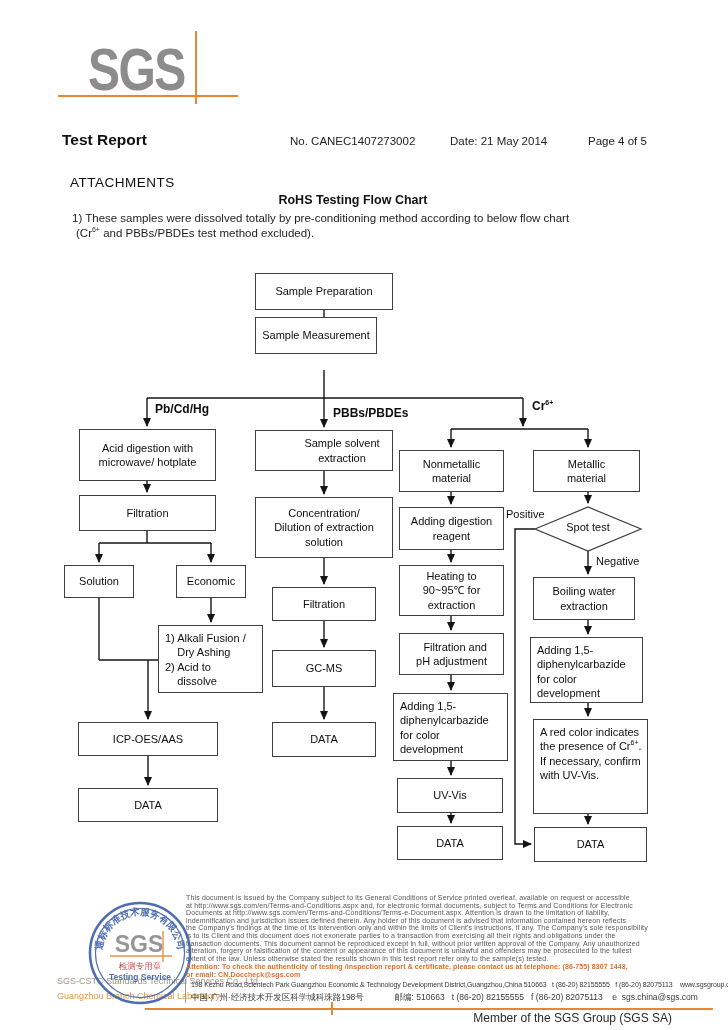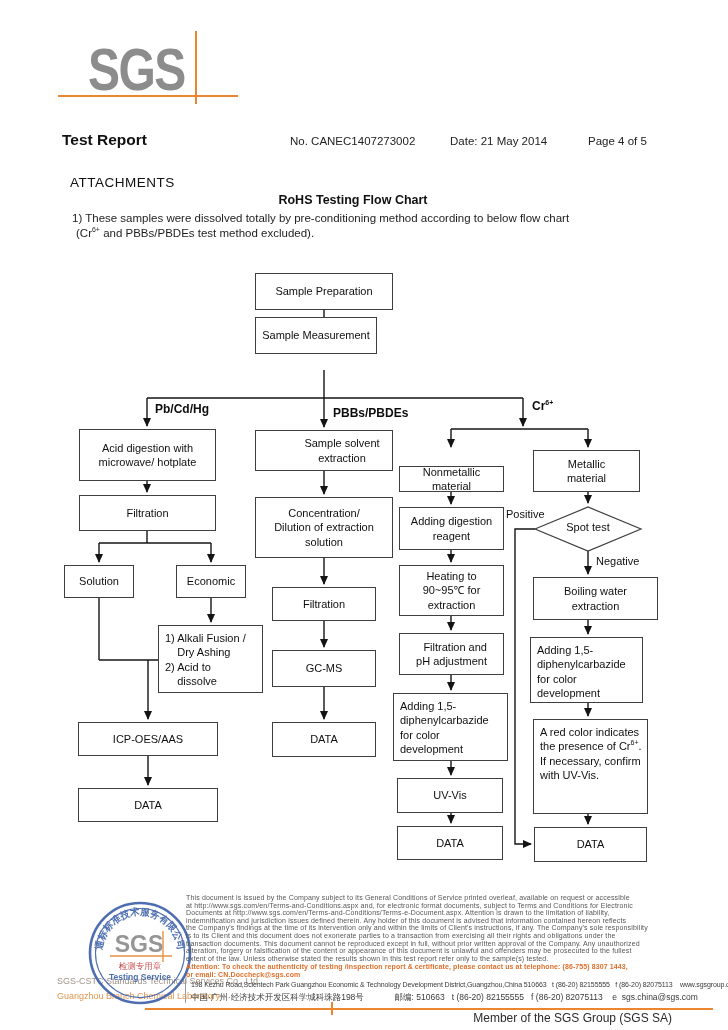--- a/index.html
+++ b/index.html
@@ -139,40 +139,40 @@
 
   <div class="node" style="left:255px;top:430px;width:138px;height:41px;padding-left:36px;">Sample solvent
 extraction</div>
   <div class="node" style="left:255px;top:497px;width:138px;height:61px;">Concentration/
 Dilution of extraction
 solution</div>
   <div class="node" style="left:272px;top:587px;width:104px;height:34px;">Filtration</div>
   <div class="node" style="left:272px;top:650px;width:104px;height:37px;">GC-MS</div>
   <div class="node" style="left:272px;top:722px;width:104px;height:35px;">DATA</div>
 
-  <div class="node" style="left:399px;top:466px;width:105px;height:26px;">Nonmetallic
+  <div class="node" style="left:399px;top:450px;width:105px;height:42px;">Nonmetallic
 material</div>
   <div class="node" style="left:399px;top:507px;width:105px;height:43px;">Adding digestion
 reagent</div>
   <div class="node" style="left:399px;top:565px;width:105px;height:51px;">Heating to
 90~95℃ for
 extraction</div>
   <div class="node" style="left:399px;top:633px;width:105px;height:42px;text-align:right;">Filtration and
 pH adjustment</div>
   <div class="node la" style="left:393px;top:693px;width:115px;height:68px;">Adding 1,5-
 diphenylcarbazide
 for color
 development</div>
   <div class="node" style="left:397px;top:778px;width:106px;height:35px;">UV-Vis</div>
   <div class="node" style="left:397px;top:826px;width:106px;height:34px;">DATA</div>
 
   <div class="node" style="left:533px;top:450px;width:107px;height:42px;">Metallic
 material</div>
   <div class="diamond-label">Spot test</div>
-  <div class="node" style="left:533px;top:577px;width:125px;height:43px;">Boiling water
+  <div class="node" style="left:533px;top:577px;width:102px;height:43px;">Boiling water
 extraction</div>
   <div class="node la" style="left:530px;top:637px;width:113px;height:66px;">Adding 1,5-
 diphenylcarbazide
 for color
 development</div>
   <div class="node la wrap" style="left:533px;top:719px;width:115px;height:95px;">
       <span><span>A red color indicates the presence of Cr</span><sup class="s">6+</sup><span>. If necessary, confirm with UV-Vis.</span></span>
     </div>
   <div class="node" style="left:534px;top:827px;width:113px;height:35px;">DATA</div>
 

